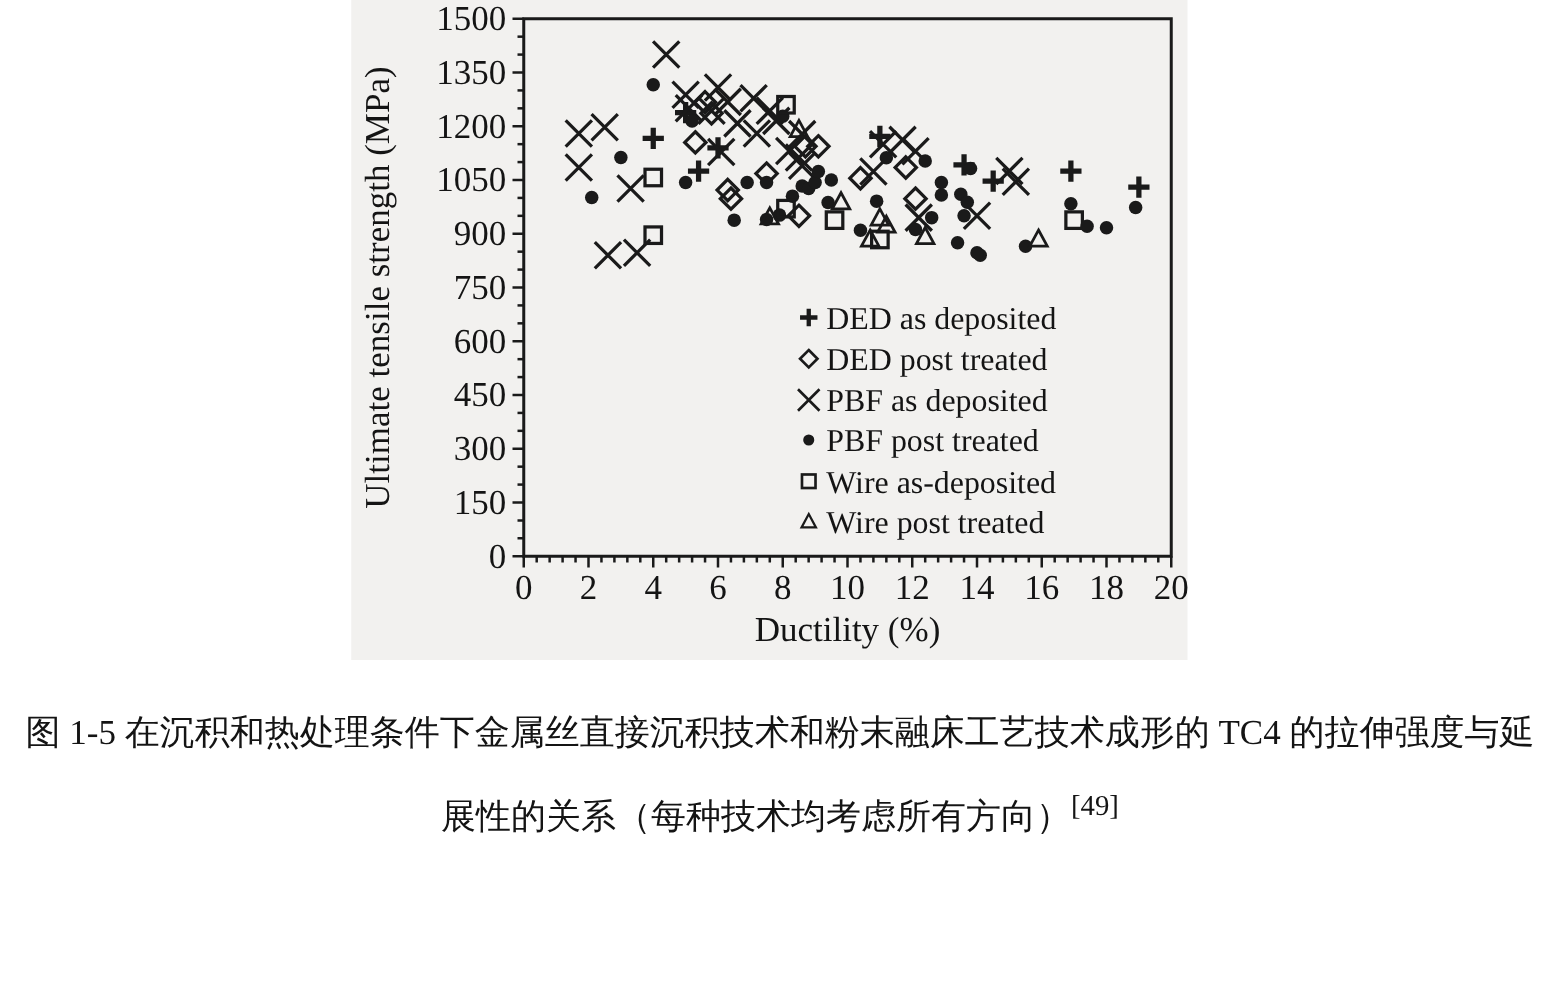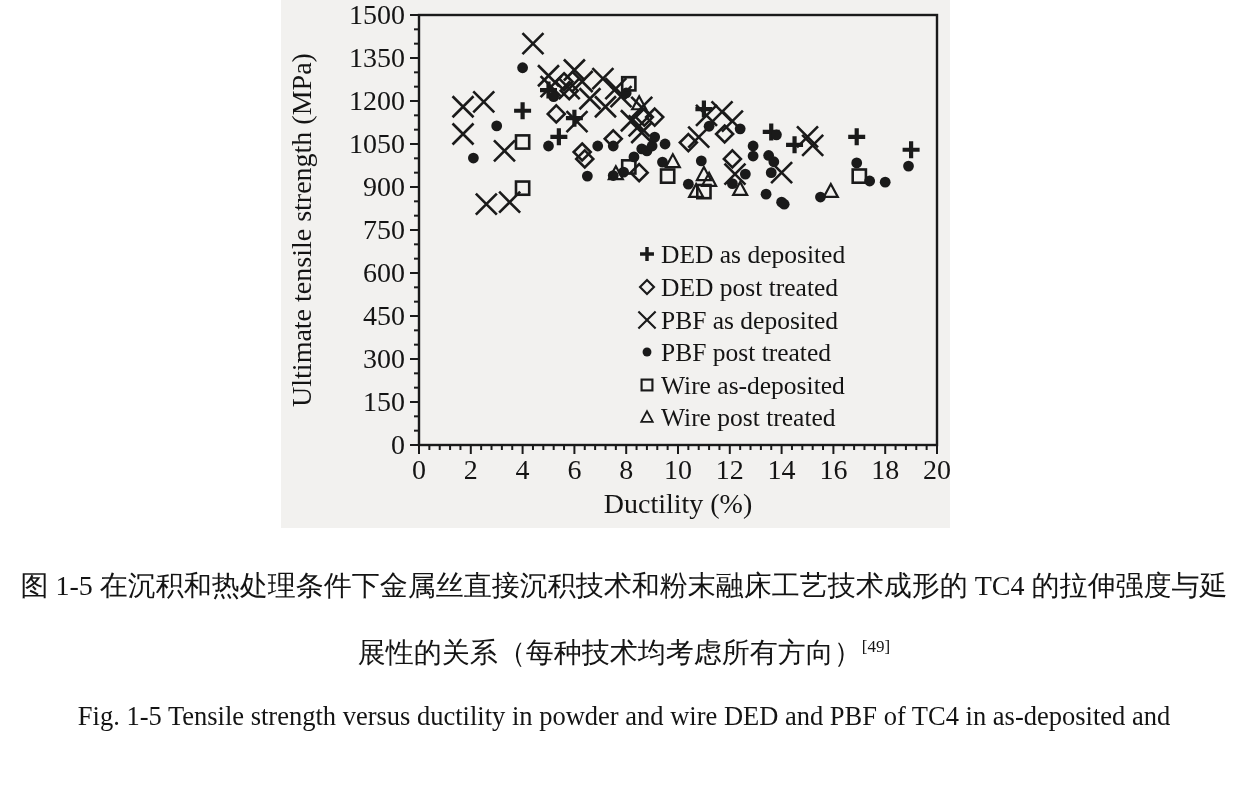--- a/index.html
+++ b/index.html
@@ -1,21 +1,21 @@
 <!DOCTYPE html>
 <html><head>
 <meta charset="utf-8">
 <style>
   html,body{margin:0;padding:0;background:#ffffff;}
   body{width:1248px;height:806px;position:relative;font-family:"Liberation Serif","DejaVu Serif",serif;color:#111;}
   .page{position:absolute;inset:0;}
   svg{position:absolute;left:0;top:0;}
   .cap{position:absolute;left:0;width:100%;text-align:center;white-space:nowrap;color:#141414;}
   .cap.zh{font-size:28px;top:0;}
-  .cap.zh sup{font-size:17px;vertical-align:super;line-height:0;}
+  .cap.zh sup{font-size:23px;vertical-align:super;line-height:0;}
   #zh1{top:567px;}
   #zh2{top:634px;}
   .cap.en{font-size:26.5px;}
   #en1{top:701px;}
   #en2{top:768px;}
 </style>
 </head>
 <body>
 
 <div class="page">
@@ -272,14 +272,13 @@
       <text x="661" y="361" fill="#141414" font-size="25.5" text-anchor="start" font-family="&quot;Liberation Serif&quot;,&quot;DejaVu Serif&quot;,serif">PBF post treated</text>
       <text x="661" y="394" fill="#141414" font-size="25.5" text-anchor="start" font-family="&quot;Liberation Serif&quot;,&quot;DejaVu Serif&quot;,serif">Wire as-deposited</text>
       <text x="661" y="426" fill="#141414" font-size="25.5" text-anchor="start" font-family="&quot;Liberation Serif&quot;,&quot;DejaVu Serif&quot;,serif">Wire post treated</text>
     </svg>
   <div class="cap zh" id="zh1">
     <span>图 1-5  在沉积和热处理条件下金属丝直接沉积技术和粉末融床工艺技术成形的 TC4 的拉伸强度与延</span>
   </div>
   <div class="cap zh" id="zh2">
     <span>展性的关系（每种技术均考虑所有方向）</span><sup>[49]</sup>
   </div>
-  <div class="cap en" id="en1">Fig. 1-5 Tensile strength versus ductility in powder and wire DED and PBF of TC4 in as-deposited and</div>
 </div>
 
 </body></html>

